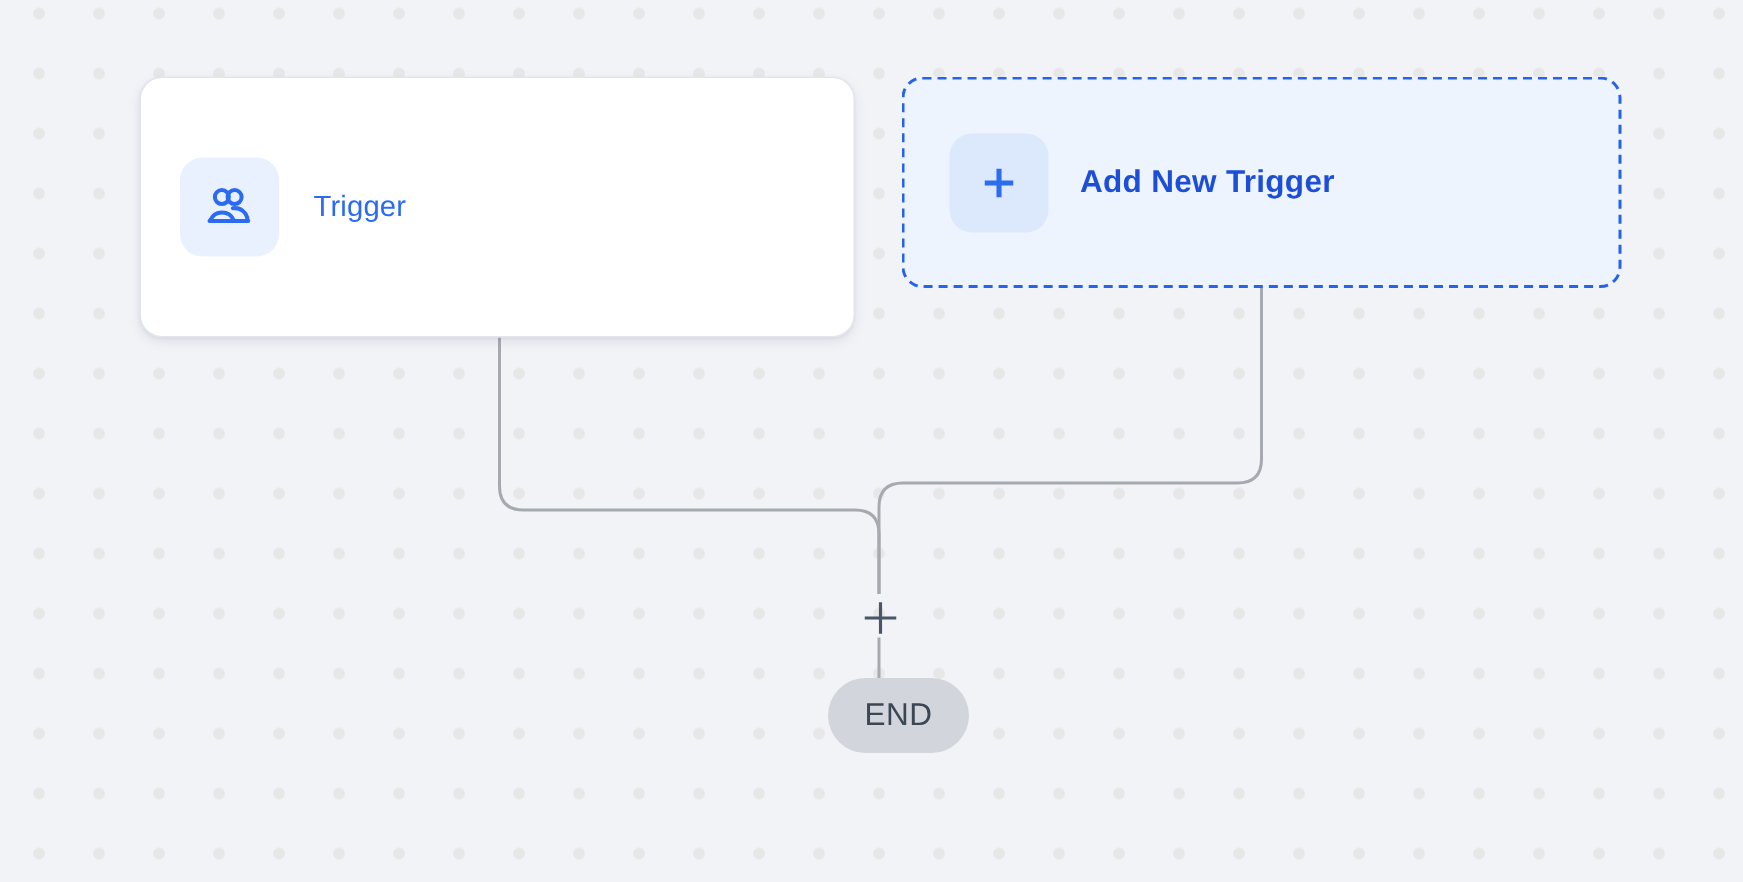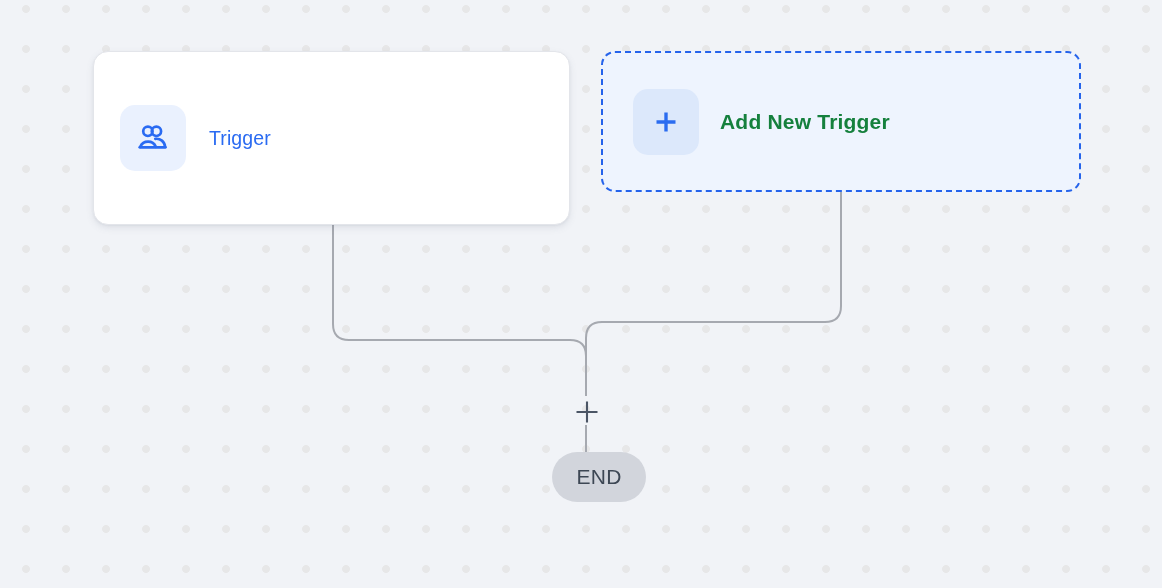--- a/index.html
+++ b/index.html
@@ -105,21 +105,21 @@
     width: 66px;
     height: 66px;
     border-radius: 15px;
     background: #dce8fb;
     display: flex;
     align-items: center;
     justify-content: center;
   }
   #add-trigger-label {
     margin-left: 21px;
-    color: #15803d;
+    color: #1d4ed8;
     font-size: 21px;
     font-weight: bold;
     letter-spacing: 0.2px;
   }
 
   
   #plus-connector {
     position: absolute;
     left: 574px;
     top: 399px;

